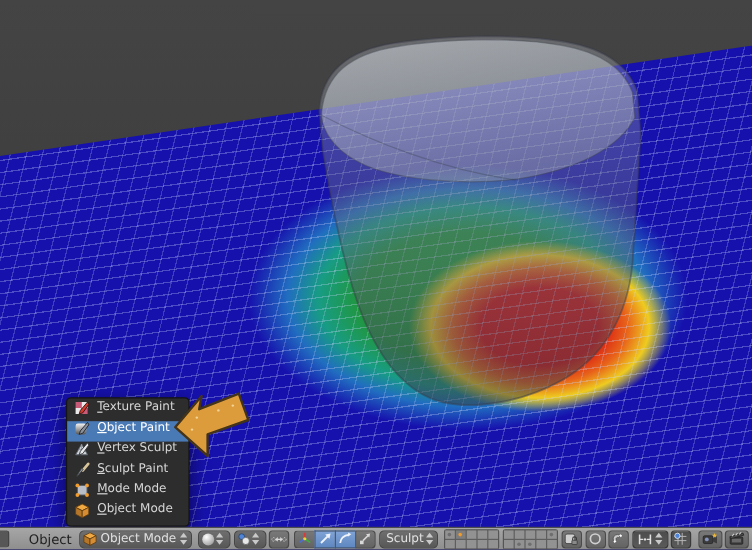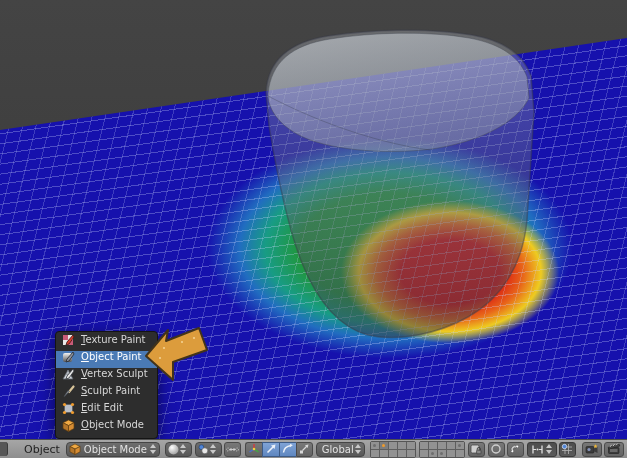--- a/index.html
+++ b/index.html
@@ -140,21 +140,21 @@
       <span class="mi-label">Sculpt Paint</span>
     </div>
     <div class="menu-item">
       <svg class="mi-ico" viewBox="0 0 13 13">
         <rect x="2.5" y="2.5" width="8" height="8" fill="#b9bec6" stroke="#565b62" stroke-width="0.8"></rect>
         <circle cx="2.5" cy="2.5" r="1.6" fill="#ef9b2d"></circle>
           <circle cx="10.5" cy="2.5" r="1.6" fill="#ef9b2d"></circle>
         <circle cx="2.5" cy="10.5" r="1.6" fill="#ef9b2d"></circle>
           <circle cx="10.5" cy="10.5" r="1.6" fill="#ef9b2d"></circle>
       </svg>
-      <span class="mi-label">Edit Edit</span>
+      <span class="mi-label">Mode Mode</span>
     </div>
     <div class="menu-item">
       <svg class="mi-ico" viewBox="0 0 13 13">
         <path d="M6.5 1 L12 3.8 L6.5 6.6 L1 3.8 Z" fill="#f0a943" stroke="#5e3c10" stroke-width="0.7"></path>
         <path d="M1 3.8 L6.5 6.6 L6.5 12.4 L1 9.6 Z" fill="#b5762a" stroke="#5e3c10" stroke-width="0.7"></path>
         <path d="M12 3.8 L6.5 6.6 L6.5 12.4 L12 9.6 Z" fill="#d68c33" stroke="#5e3c10" stroke-width="0.7"></path>
       </svg>
       <span class="mi-label">Object Mode</span>
     </div>
   </div>
@@ -246,21 +246,21 @@
     <div class="btn">
       <svg width="12" height="12" viewBox="0 0 12 12">
         <rect x="2" y="7.5" width="3" height="3" fill="#d8d8d8"></rect>
         <path d="M4.5 7.5 L9 3" stroke="#d8d8d8" stroke-width="1.3"></path>
         <path d="M10.5 1.5 L9.7 5 L7 2.3 Z" fill="#d8d8d8"></path>
       </svg>
     </div>
   </div>
 
   <div class="widget ml3" style="width:49px">
-    <span class="lbl">Global</span>
+    <span class="lbl">Sculpt</span>
     <span class="spin">
         <i class="up"></i>
         <i class="dn"></i>
       </span>
   </div>
 
   <div class="layers ml5">
     <div class="lcell">
         <span class="dot gray"></span>
       </div>

